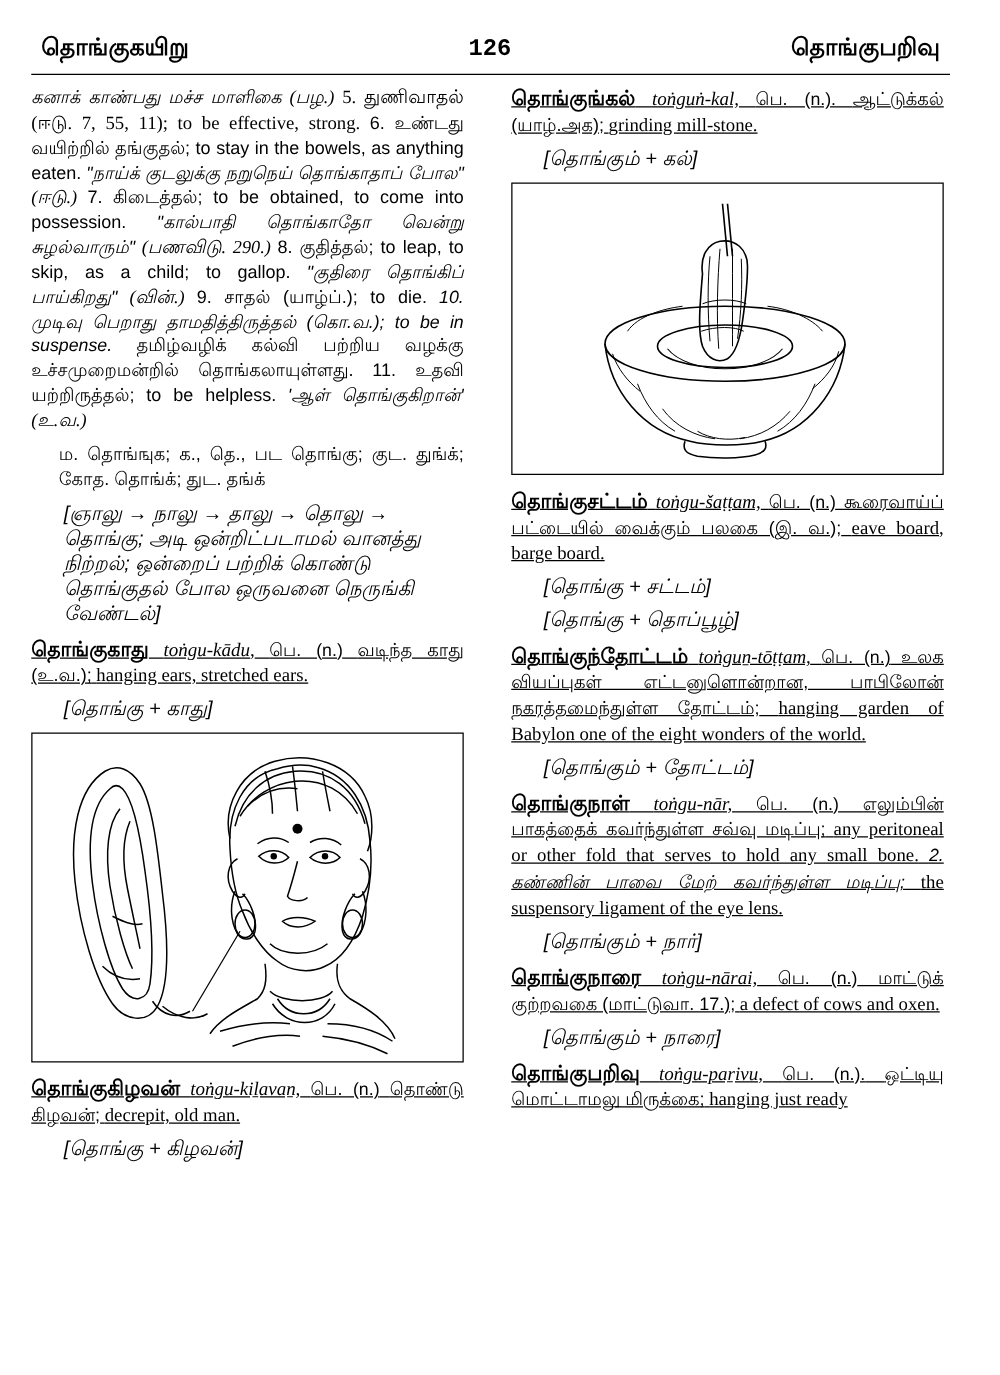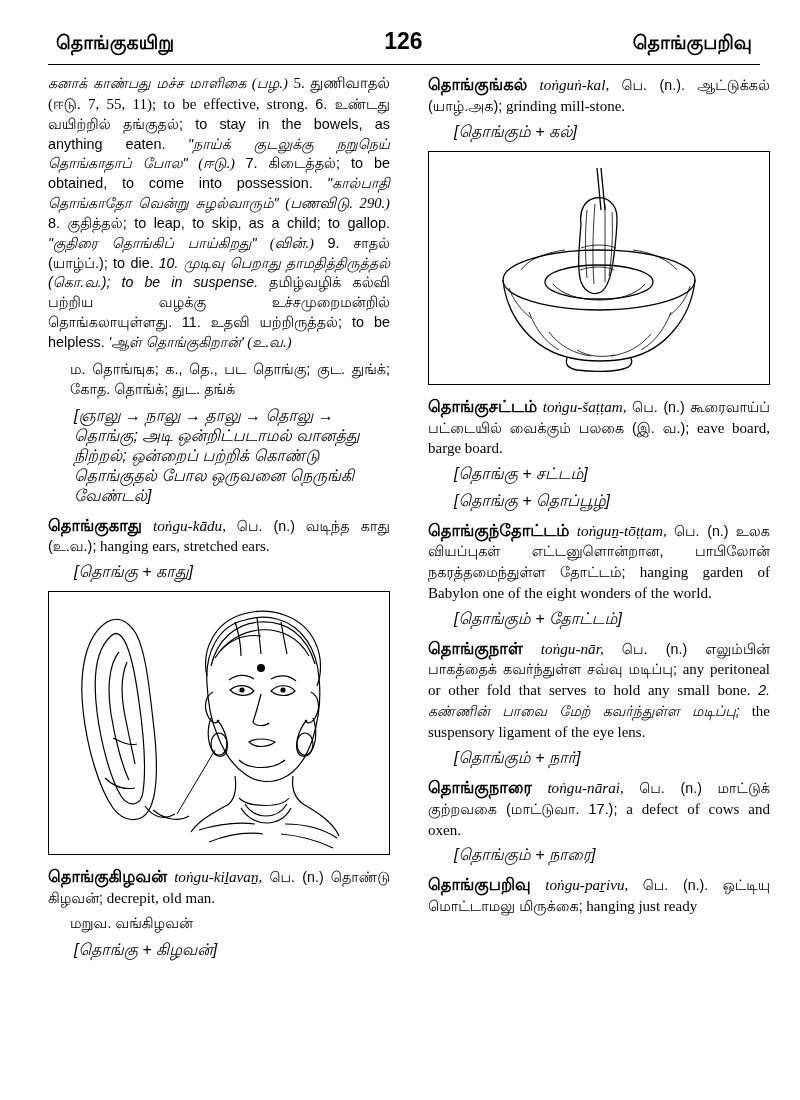--- a/index.html
+++ b/index.html
@@ -13,39 +13,39 @@
     font-family: "Liberation Serif", serif;
     color: #000;
     position: relative;
     overflow: hidden;
   }
   .page {
     position: relative;
     width: 800px;
     height: 1057px;
     box-sizing: border-box;
-    padding: 28px 40px 20px 48px;
+    padding: 28px 40px 20px 25px;
   }
   
   .header {
     display: flex;
     align-items: baseline;
     justify-content: space-between;
     font-weight: bold;
     padding: 0 8px 6px 8px;
   }
   .header .hdr-word {
     font-family: "Liberation Sans", sans-serif;
     font-size: 19px;
     font-weight: bold;
     letter-spacing: 0px;
   }
   .header .pagenum {
-    font-family: Liberation Sans, sans-serif;
-    font-size: 23px;
+    font-family: Liberation Mono, monospace;
+    font-size: 19px;
     font-weight: bold;
     text-align: center;
   }
   .rule {
     border-top: 1.5px solid #000;
     margin: 2px 0 8px 0;
   }
   
   .columns {
     display: flex;
@@ -80,20 +80,21 @@
     font-family: "Liberation Sans", sans-serif;
     font-style: italic;
     font-size: 16px;
     margin: 6px 0 7px 26px;
   }
   .indent {
     margin-left: 22px;
   }
   .entry {
     margin-bottom: 5px;
+    text-decoration: underline;
   }
   .headword {
     font-family: "Liberation Sans", sans-serif;
     font-weight: bold;
     font-size: 16.4px;
   }
   .roman {
     font-family: "Liberation Serif", serif;
     font-style: italic;
     font-size: 15.2px;
@@ -240,23 +241,20 @@
         </svg>
       </div>
 
       <div class="blk entry">
         <span class="headword">தொங்குகிழவன்</span>
         <span class="roman">toṅgu-kiḻavaṉ,</span>
         <span class="pos">பெ. (n.)</span>
         <span class="ta">தொண்டு கிழவன்;</span>
         <span class="eng">decrepit, old man.</span>
       </div>
-      <div class="blk indent">
-        <span class="ta">மறுவ. வங்கிழவன்</span>
-      </div>
       <div class="etym">[தொங்கு + கிழவன்]</div>
 
     </div>
 
     <div class="col col-right">
 
       <div class="blk entry">
         <span class="headword">தொங்குங்கல்</span>
         <span class="roman">toṅguṅ-kal,</span>
         <span class="pos">பெ. (n.).</span>

